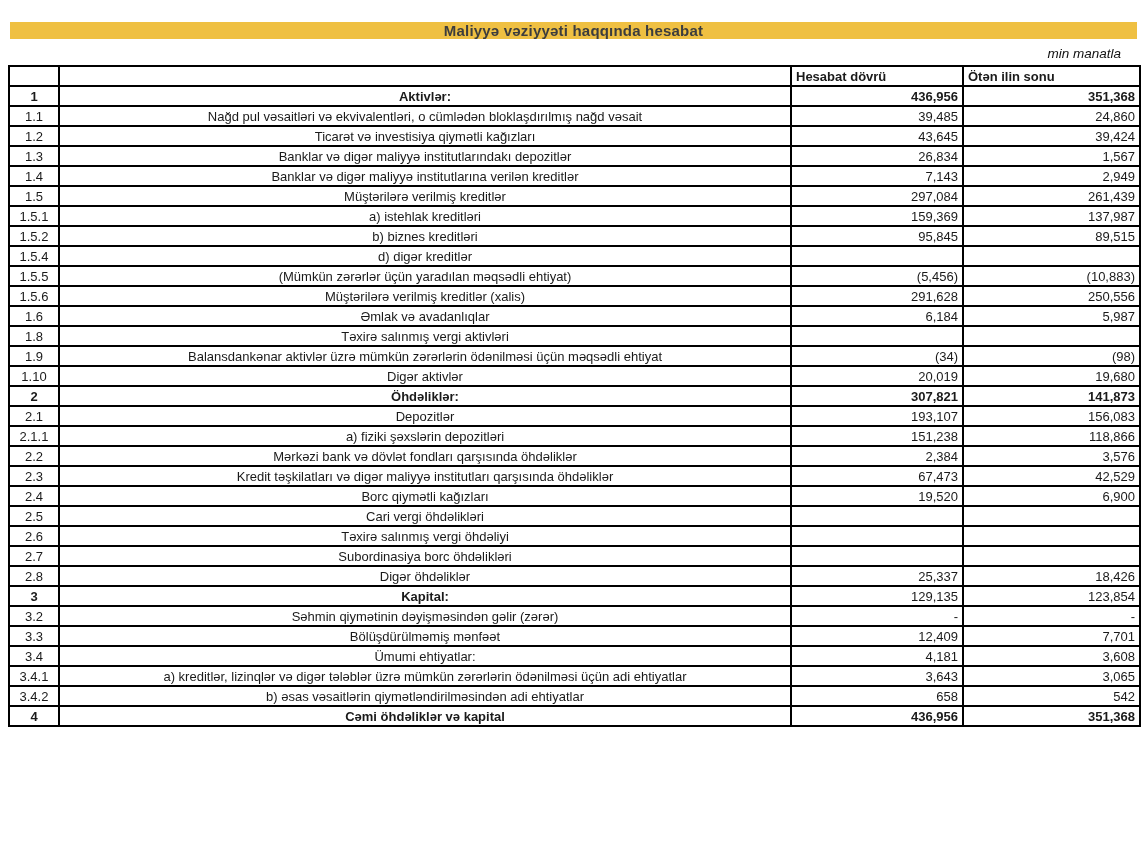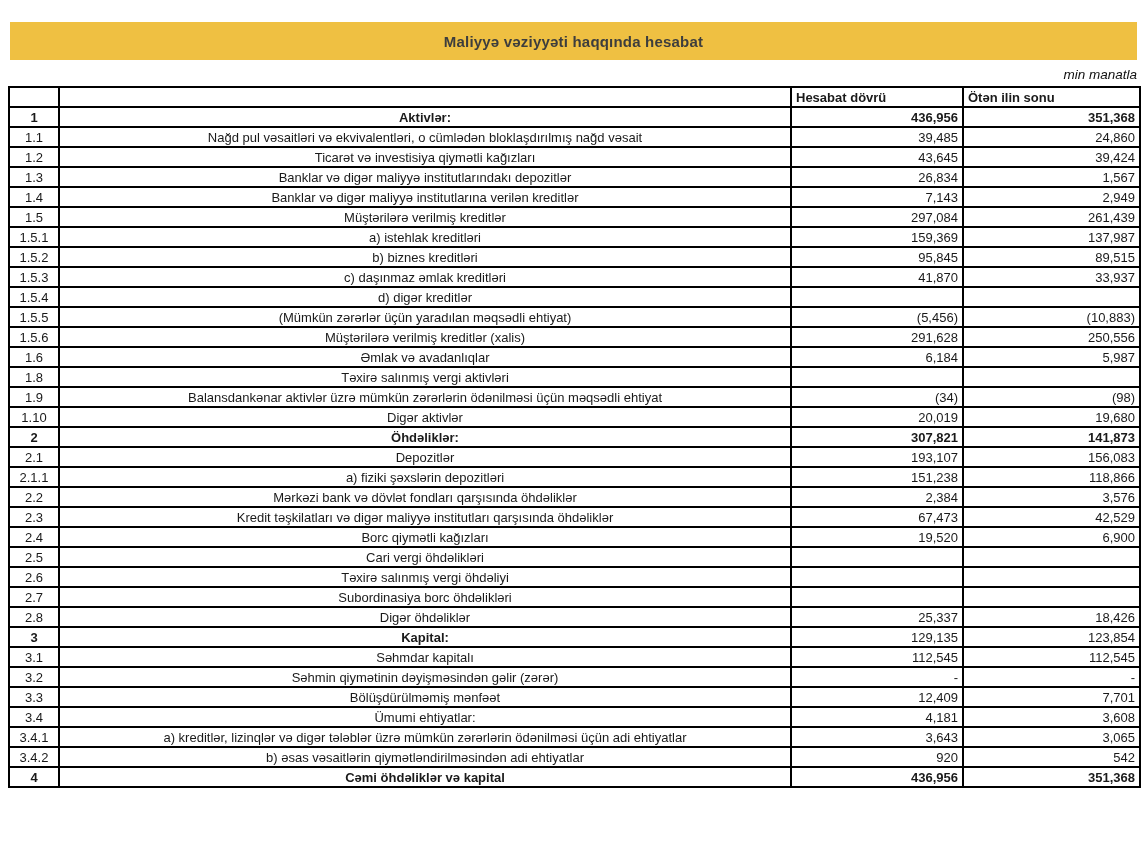--- a/index.html
+++ b/index.html
@@ -13,34 +13,34 @@
     -webkit-font-smoothing: antialiased;
   }
   .page {
     position: relative;
     width: 1147px;
     height: 841px;
     overflow: hidden;
   }
   .banner {
     margin: 22px 10px 0 10px;
-    height: 38px;
+    height: 17px;
     background: #EFC042;
     display: flex;
     align-items: center;
     justify-content: center;
   }
   .banner-title {
     font-weight: 700;
     font-size: 15px;
     color: #3d3d3d;
     letter-spacing: 0.2px;
   }
   .unit-note {
-    margin: 7px 10px 3px 0;
+    margin: 7px 26px 3px 0;
     text-align: right;
     font-style: italic;
     font-size: 13.5px;
     color: #111;
     height: 16px;
     line-height: 16px;
   }
   table.report {
     margin-left: 8px;
     width: 1131px;
@@ -152,26 +152,20 @@
           <td class="c-val">159,369</td>
           <td class="c-val">137,987</td>
         </tr>
         <tr>
           <td class="c-no">1.5.2</td>
           <td class="c-label">b) biznes kreditləri</td>
           <td class="c-val">95,845</td>
           <td class="c-val">89,515</td>
         </tr>
         <tr>
-          <td class="c-no">1.5.3</td>
-          <td class="c-label">c) daşınmaz əmlak kreditləri</td>
-          <td class="c-val">41,870</td>
-          <td class="c-val">33,937</td>
-        </tr>
-        <tr>
           <td class="c-no">1.5.4</td>
           <td class="c-label">d) digər kreditlər</td>
           <td class="c-val"></td>
           <td class="c-val"></td>
         </tr>
         <tr>
           <td class="c-no">1.5.5</td>
           <td class="c-label">(Mümkün zərərlər üçün yaradılan məqsədli ehtiyat)</td>
           <td class="c-val">(5,456)</td>
           <td class="c-val">(10,883)</td>
@@ -266,26 +260,20 @@
           <td class="c-val">25,337</td>
           <td class="c-val">18,426</td>
         </tr>
         <tr class="bold-label">
           <td class="c-no">3</td>
           <td class="c-label">Kapital:</td>
           <td class="c-val">129,135</td>
           <td class="c-val">123,854</td>
         </tr>
         <tr>
-          <td class="c-no">3.1</td>
-          <td class="c-label">Səhmdar kapitalı</td>
-          <td class="c-val">112,545</td>
-          <td class="c-val">112,545</td>
-        </tr>
-        <tr>
           <td class="c-no">3.2</td>
           <td class="c-label">Səhmin qiymətinin dəyişməsindən gəlir (zərər)</td>
           <td class="c-val">-</td>
           <td class="c-val">-</td>
         </tr>
         <tr>
           <td class="c-no">3.3</td>
           <td class="c-label">Bölüşdürülməmiş mənfəət</td>
           <td class="c-val">12,409</td>
           <td class="c-val">7,701</td>
@@ -298,21 +286,21 @@
         </tr>
         <tr>
           <td class="c-no">3.4.1</td>
           <td class="c-label">a) kreditlər, lizinqlər və digər tələblər üzrə mümkün zərərlərin ödənilməsi üçün adi ehtiyatlar</td>
           <td class="c-val">3,643</td>
           <td class="c-val">3,065</td>
         </tr>
         <tr>
           <td class="c-no">3.4.2</td>
           <td class="c-label">b) əsas vəsaitlərin qiymətləndirilməsindən adi ehtiyatlar</td>
-          <td class="c-val">920</td>
+          <td class="c-val">658</td>
           <td class="c-val">542</td>
         </tr>
         <tr class="bold-label bold-values">
           <td class="c-no">4</td>
           <td class="c-label">Cəmi öhdəliklər və kapital</td>
           <td class="c-val">436,956</td>
           <td class="c-val">351,368</td>
         </tr>
       </tbody>
   </table>

